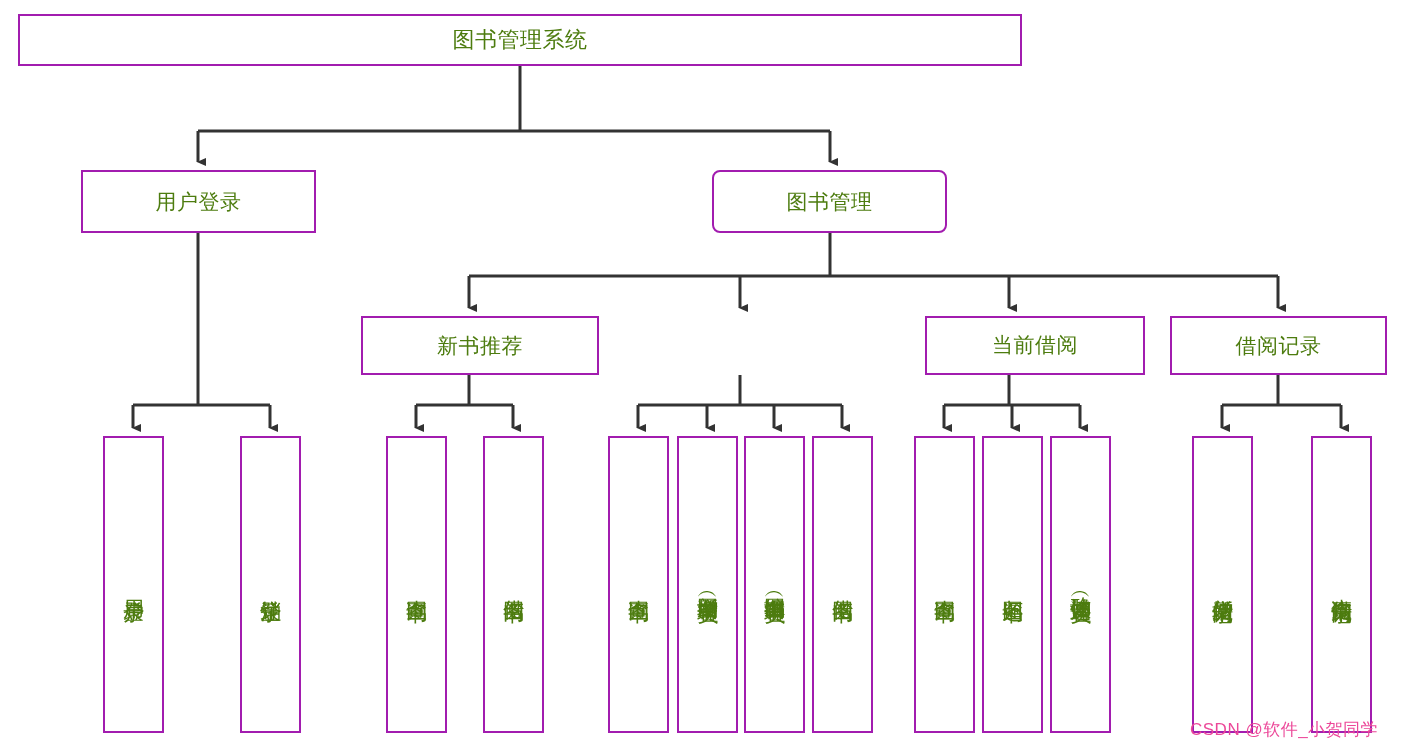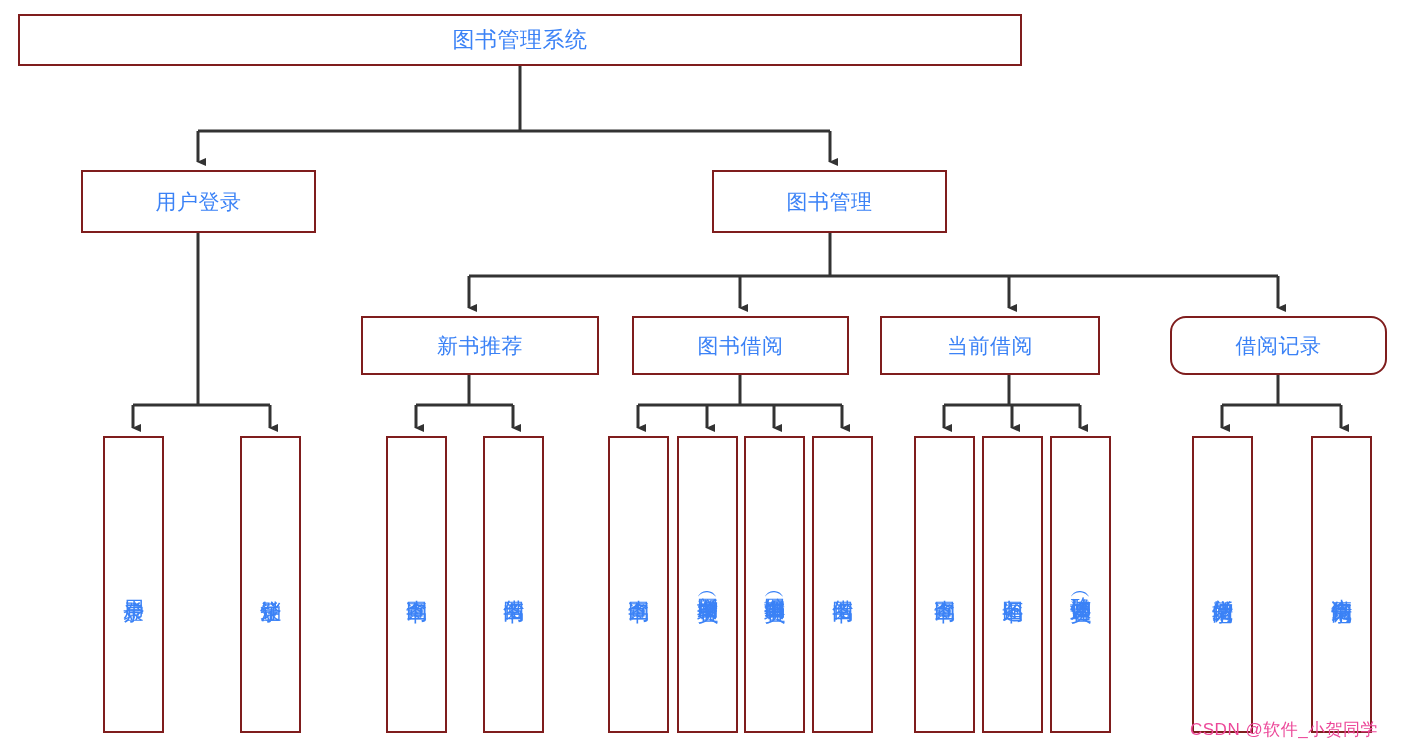--- a/index.html
+++ b/index.html
@@ -23,25 +23,25 @@
     position: absolute;
     top: 0; left: 0;
     width: 1405px;
     height: 747px;
     display: block;
   }
   .node-box {
     position: absolute;
     box-sizing: border-box;
     background: #ffffff;
-    border: 2px solid #7f1d1d;
+    border: 2px solid #a21caf;
     display: flex;
     align-items: center;
     justify-content: center;
-    color: #3b82f6;
+    color: #4d7c0f;
   }
   .node-label-h {
     font-size: 21px;
     line-height: 1.1;
     letter-spacing: 0.5px;
     white-space: nowrap;
     user-select: none;
   }
   .node-label-v {
     font-size: 21px;
@@ -132,34 +132,31 @@
     </g>
   </svg>
 
   <div class="node-box root-box" style="left:18px; top:14px; width:1004px; height:52px;">
     <span class="node-label-h">图书管理系统</span>
   </div>
 
   <div class="node-box level2-box" style="left:81px; top:170px; width:235px; height:63px;">
     <span class="node-label-h">用户登录</span>
   </div>
-  <div class="node-box level2-box" style="left:712px; top:170px; width:235px; height:63px;">
+  <div class="node-box level2-box" style="left:712px; top:170px; width:235px; height:63px;border-radius:8px;">
     <span class="node-label-h">图书管理</span>
   </div>
 
   <div class="node-box level3-box" style="left:361px; top:316px; width:238px; height:59px;">
     <span class="node-label-h">新书推荐</span>
   </div>
-  <div class="node-box level3-box" style="left:632px; top:316px; width:217px; height:59px;">
-    <span class="node-label-h">图书借阅</span>
-  </div>
-  <div class="node-box level3-box" style="left:880px; top:316px; width:220px; height:59px;">
+  <div class="node-box level3-box" style="left:925px; top:316px; width:220px; height:59px;font-family:Liberation Serif, serif;">
     <span class="node-label-h">当前借阅</span>
   </div>
-  <div class="node-box level3-box" style="left:1170px; top:316px; width:217px; height:59px;border-radius:16px;">
+  <div class="node-box level3-box" style="left:1170px; top:316px; width:217px; height:59px;">
     <span class="node-label-h">借阅记录</span>
   </div>
 
   <div class="node-box leaf-box" style="left:103px; top:436px; width:61px; height:297px;">
     <span class="node-label-v">用户登录</span>
   </div>
   <div class="node-box leaf-box" style="left:240px; top:436px; width:61px; height:297px;">
     <span class="node-label-v">注销登录</span>
   </div>
 

